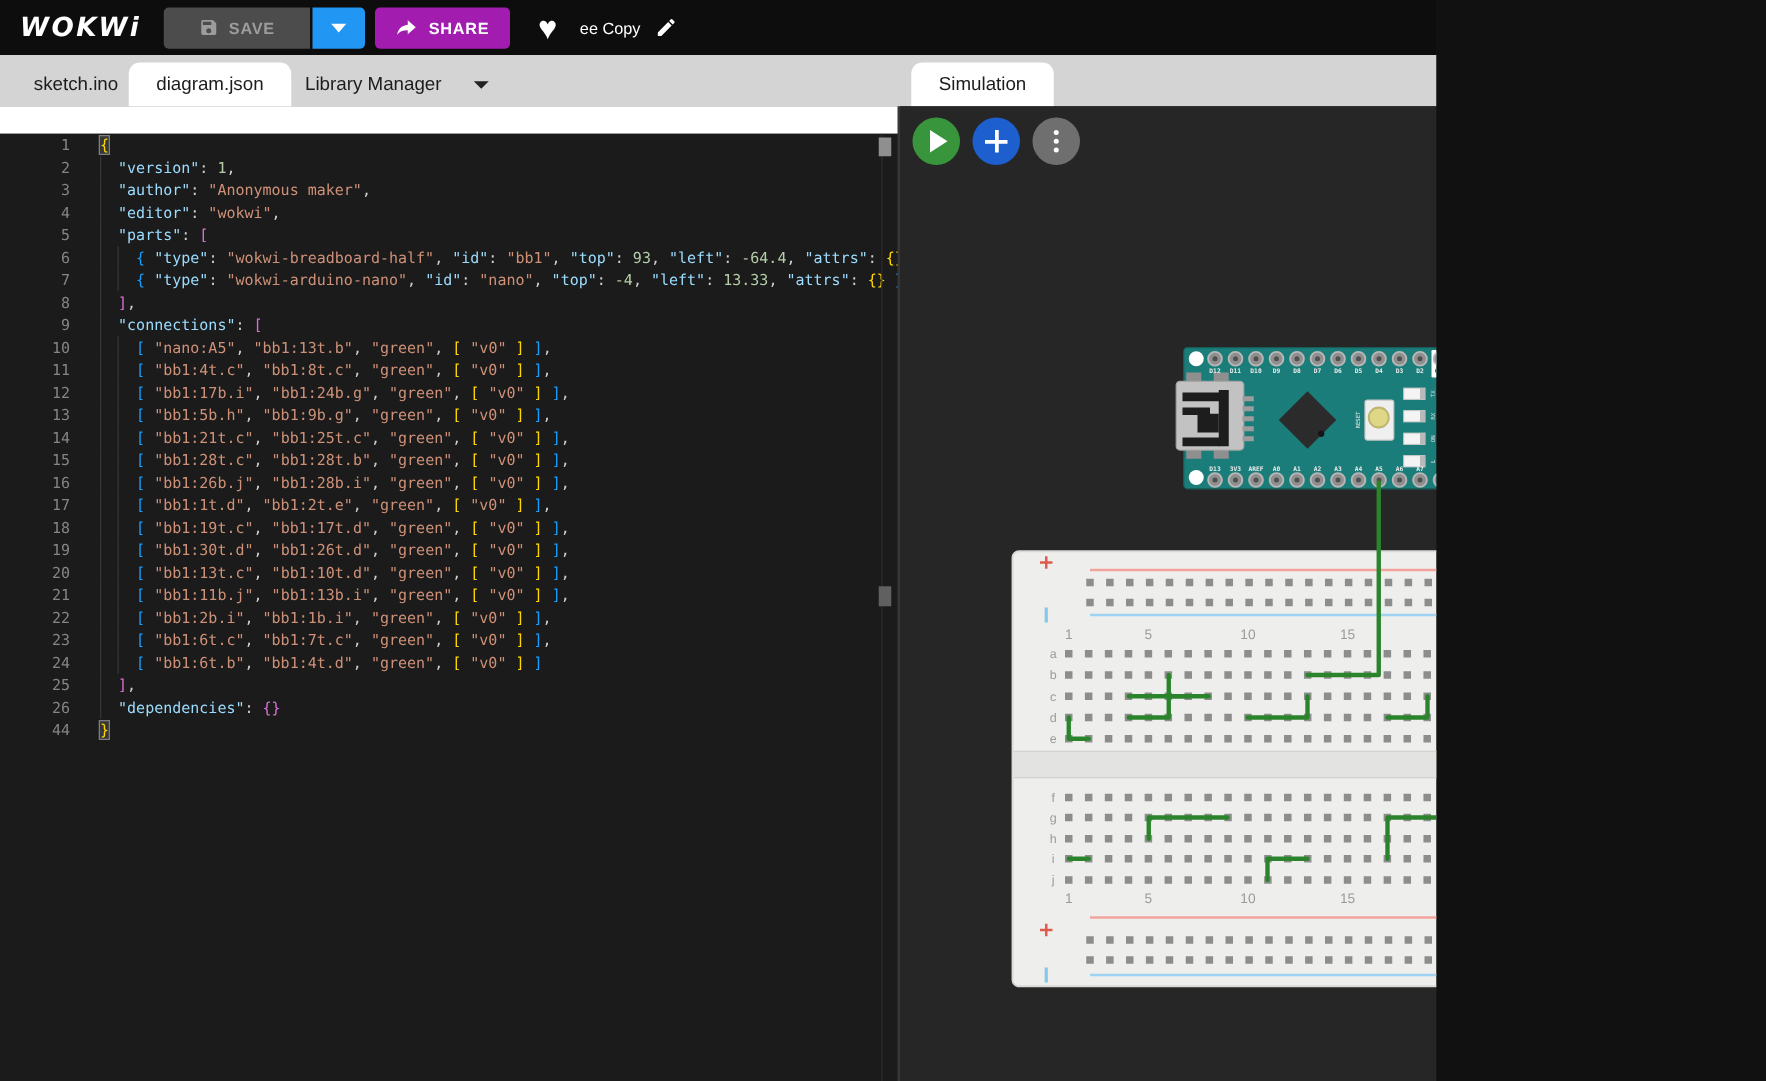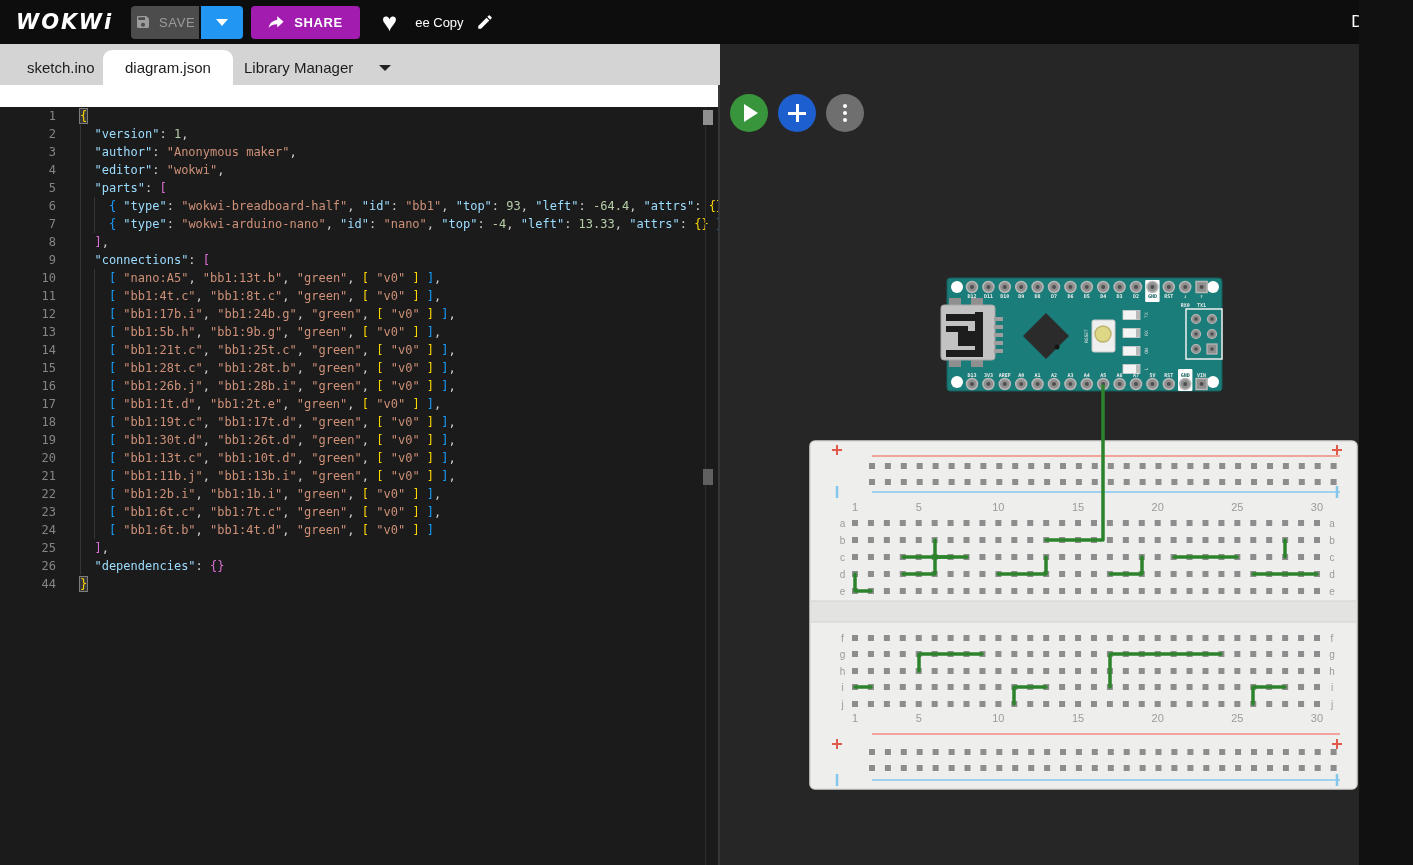--- a/index.html
+++ b/index.html
@@ -1,28 +1,28 @@
 <!DOCTYPE html>
 <html><head>
 <meta charset="utf-8">
 <style>
   * { box-sizing: border-box; margin: 0; padding: 0; }
   html,body { background:#111; }
-  .app { position:relative; width:1359px; height:865px; overflow:hidden;
+  .app { position:relative; width:1149px; height:865px; overflow:hidden;
          background:#262626; font-family:"Liberation Sans", sans-serif; }
 
   
   .topbar { position:absolute; left:0; top:0; width:1413px; height:44px;
             background:#0d0d0d; display:flex; align-items:center; }
   .logo { color:#fff; font-family:"DejaVu Sans", sans-serif; font-weight:700;
           font-size:21px; letter-spacing:2px; margin-left:16px; font-style:italic; }
   .save-group { display:flex; margin-left:18px; }
   .btn-save { height:33px; background:#4c4c4c; border:none; border-radius:4px 0 0 4px;
-              display:flex; align-items:center; gap:8px; padding:0 4px;
-              color:#9c9c9c; font-weight:400; font-size:13px; letter-spacing:.6px; cursor:pointer; }
+              display:flex; align-items:center; gap:8px; padding:0 28px;
+              color:#9c9c9c; font-weight:700; font-size:13px; letter-spacing:.6px; cursor:pointer; }
   .btn-save-caret { width:42px; height:33px; background:#2196f3; border:none;
               border-radius:0 4px 4px 0; margin-left:2px; display:flex;
               align-items:center; justify-content:center; cursor:pointer; }
   .caret-down { width:0; height:0; border-left:6px solid transparent;
               border-right:6px solid transparent; border-top:7px solid #fff; }
   .btn-share { height:33px; background:#a21caf; border:none; border-radius:4px;
               margin-left:8px; display:flex; align-items:center; gap:9px; padding:0 17px;
               color:#fff; font-weight:700; font-size:13px; letter-spacing:.6px; cursor:pointer; }
   .heart { color:#fff; font-size:26px; margin-left:22px; line-height:1; }
   .proj-title { color:#fff; font-size:13px; margin-left:18px; font-weight:500; }
@@ -119,20 +119,25 @@
   <div class="tabbar left" id="tabbar-left">
       <div class="tab" style="left: 5px;">
         <span>sketch.ino</span>
       </div>
       <div class="tab active" style="left: 103px;">
         <span>diagram.json</span>
       </div>
       <div class="tab" style="left: 222px;">
         <span>Library Manager</span>
         <span class="lib-caret"></span>
+      </div>
+    </div>
+  <div class="tabbar right" id="tabbar-right">
+      <div class="tab active" style="left: 9px;">
+        <span>Simulation</span>
       </div>
     </div>
   <div class="strip"></div>
 
   <div class="editor" id="editor">
     <div class="sbline"></div>
     <div class="ovr1"></div>
     <div class="ovr2"></div>
   <div class="line"><span class="gut">1</span><span class="code"><span class="tk-bm">{</span></span></div>
       <div class="line"><span class="gut">2</span><span class="code"><span class="ind"></span><span class="tk-key">"version"</span><span class="tk-p">: </span><span class="tk-num">1</span><span class="tk-p">,</span></span></div>

